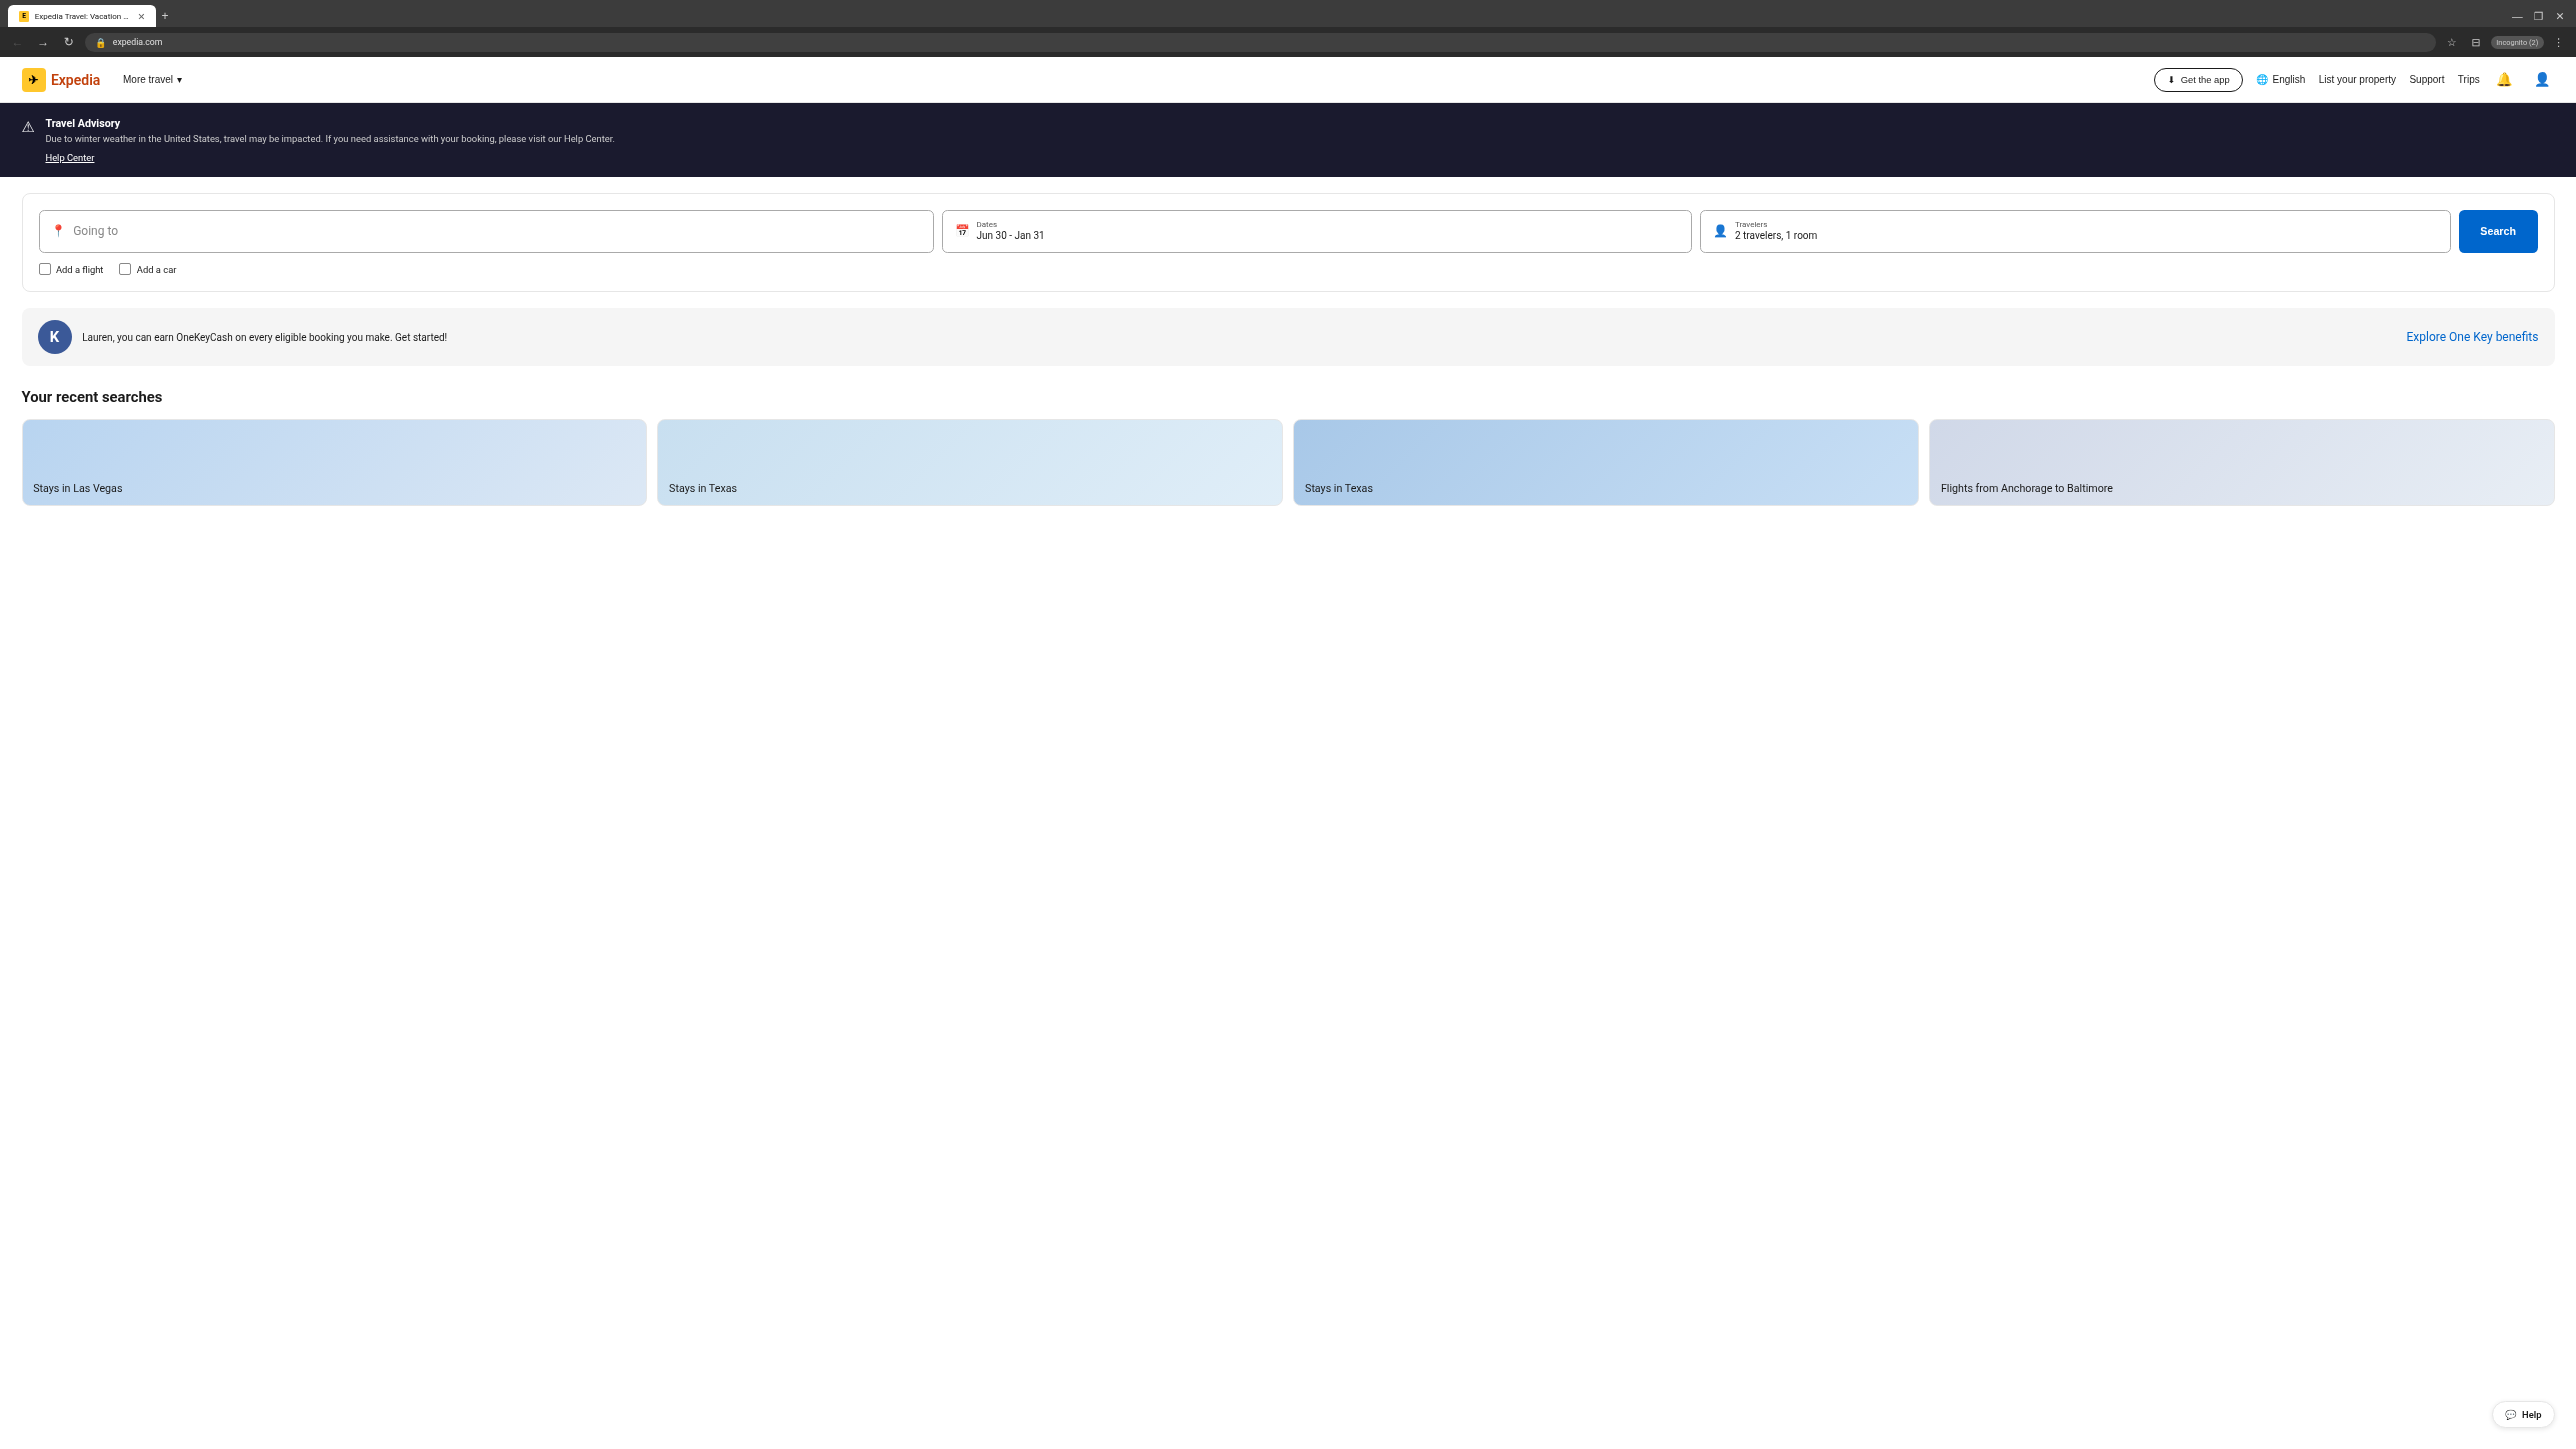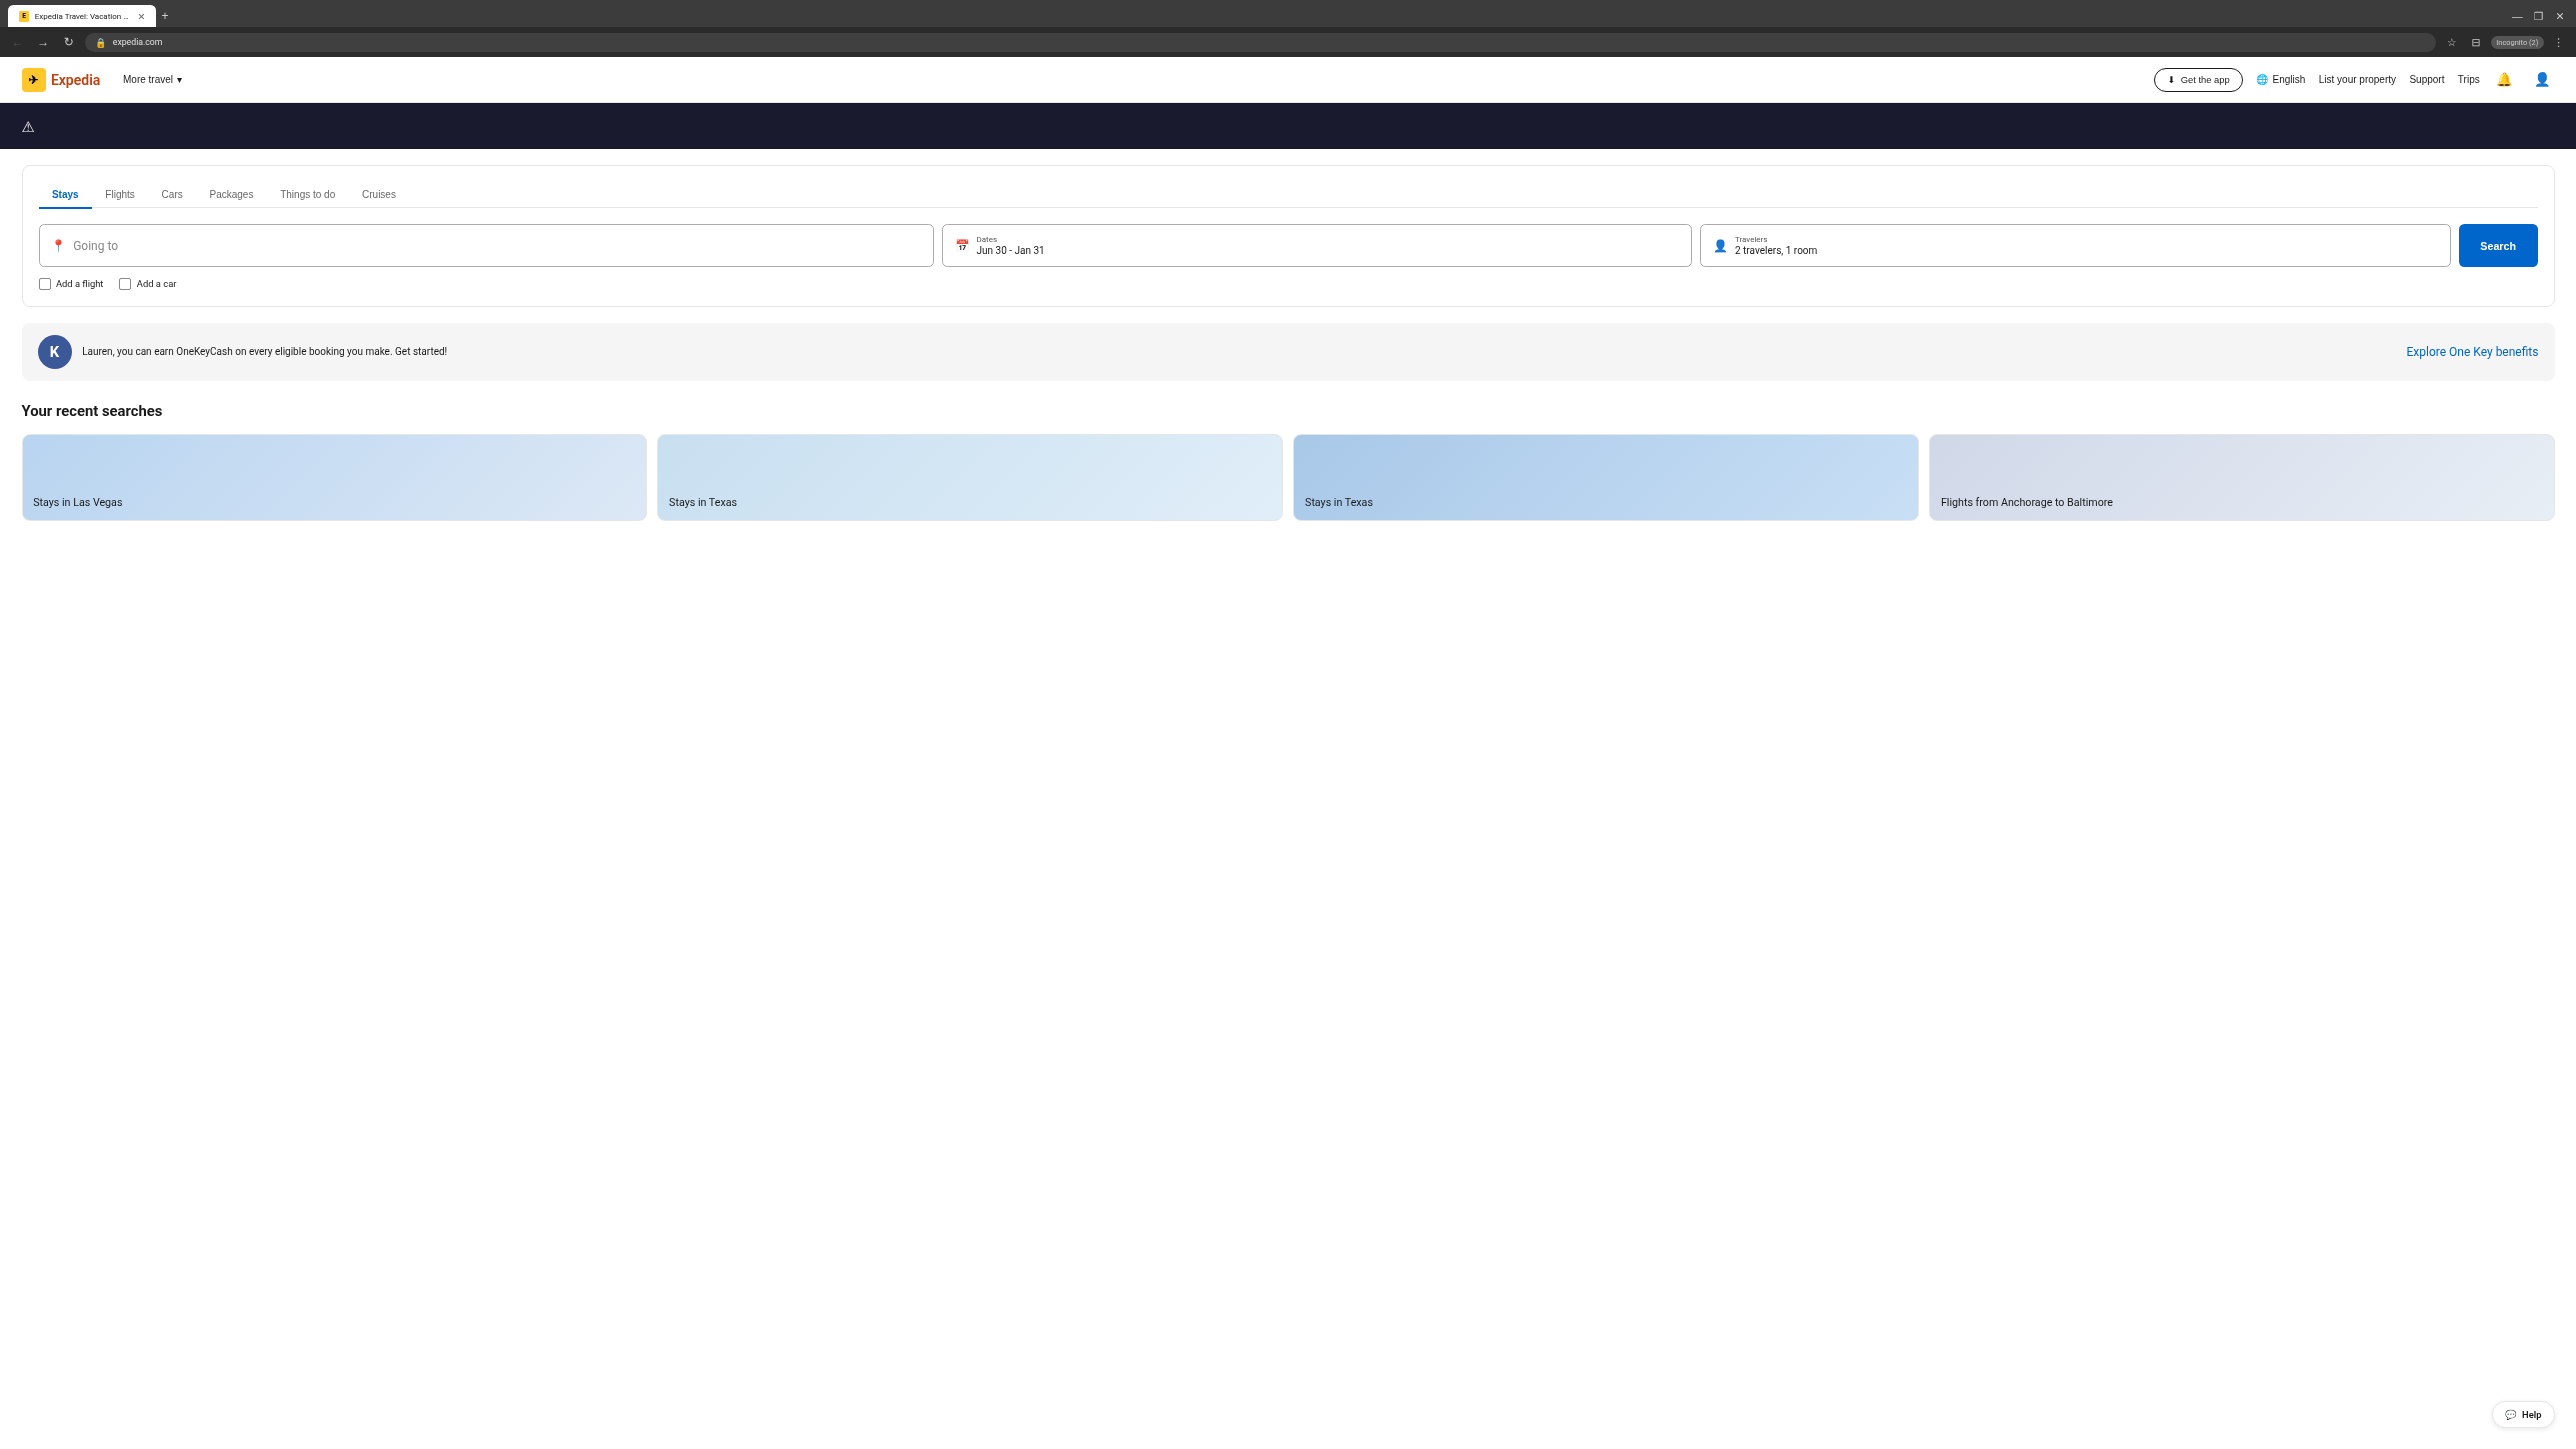--- a/index.html
+++ b/index.html
@@ -537,34 +537,31 @@
     <button class="list-property-btn">List your property</button>
     <button class="support-btn">Support</button>
     <button class="trips-btn">Trips</button>
     <button class="header-icon-btn">🔔</button>
     <button class="header-icon-btn">👤</button>
   </div>
 </div>
 
 <div class="advisory-banner">
   <span class="advisory-icon">⚠</span>
+  <div class="advisory-content">
+    <div class="advisory-title">Travel Advisory</div>
+    <div class="advisory-text">Due to winter weather in the United States, travel may be impacted. If you need assistance with your booking, please visit our Help Center.</div>
+    <a class="advisory-link">Help Center</a>
+  </div>
 </div>
 
 <div class="main-content">
 
   <div class="search-card">
 
-    <div class="tab-bar">
-      <button class="tab-item active">Stays</button>
-      <button class="tab-item">Flights</button>
-      <button class="tab-item">Cars</button>
-      <button class="tab-item">Packages</button>
-      <button class="tab-item">Things to do</button>
-      <button class="tab-item">Cruises</button>
-    </div>
 
     <div class="search-row">
 
       <div class="search-field">
         <span class="search-field-icon">📍</span>
         <div class="search-field-content">
           <span class="search-field-placeholder">Going to</span>
         </div>
       </div>
 

